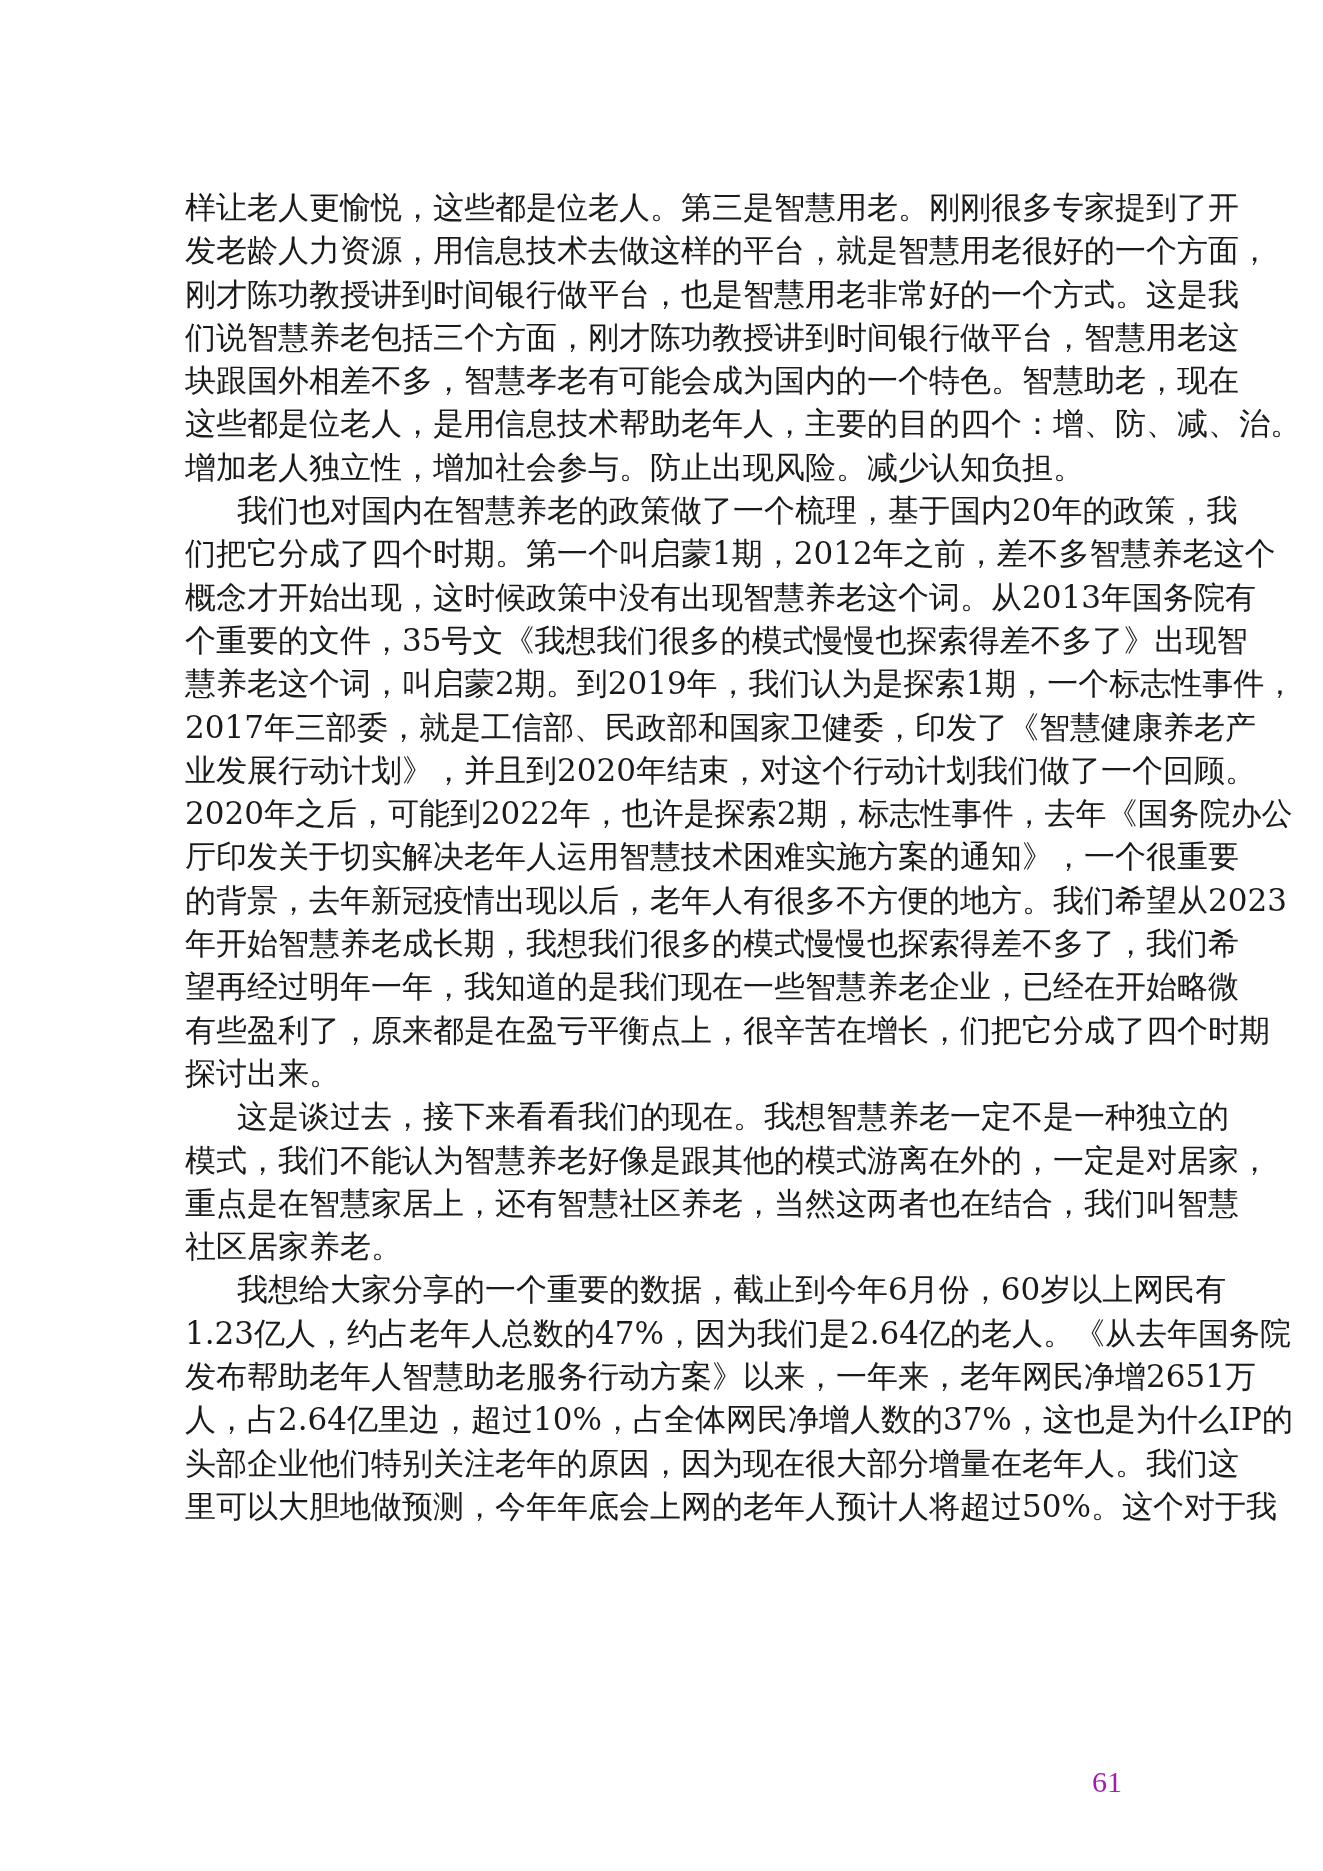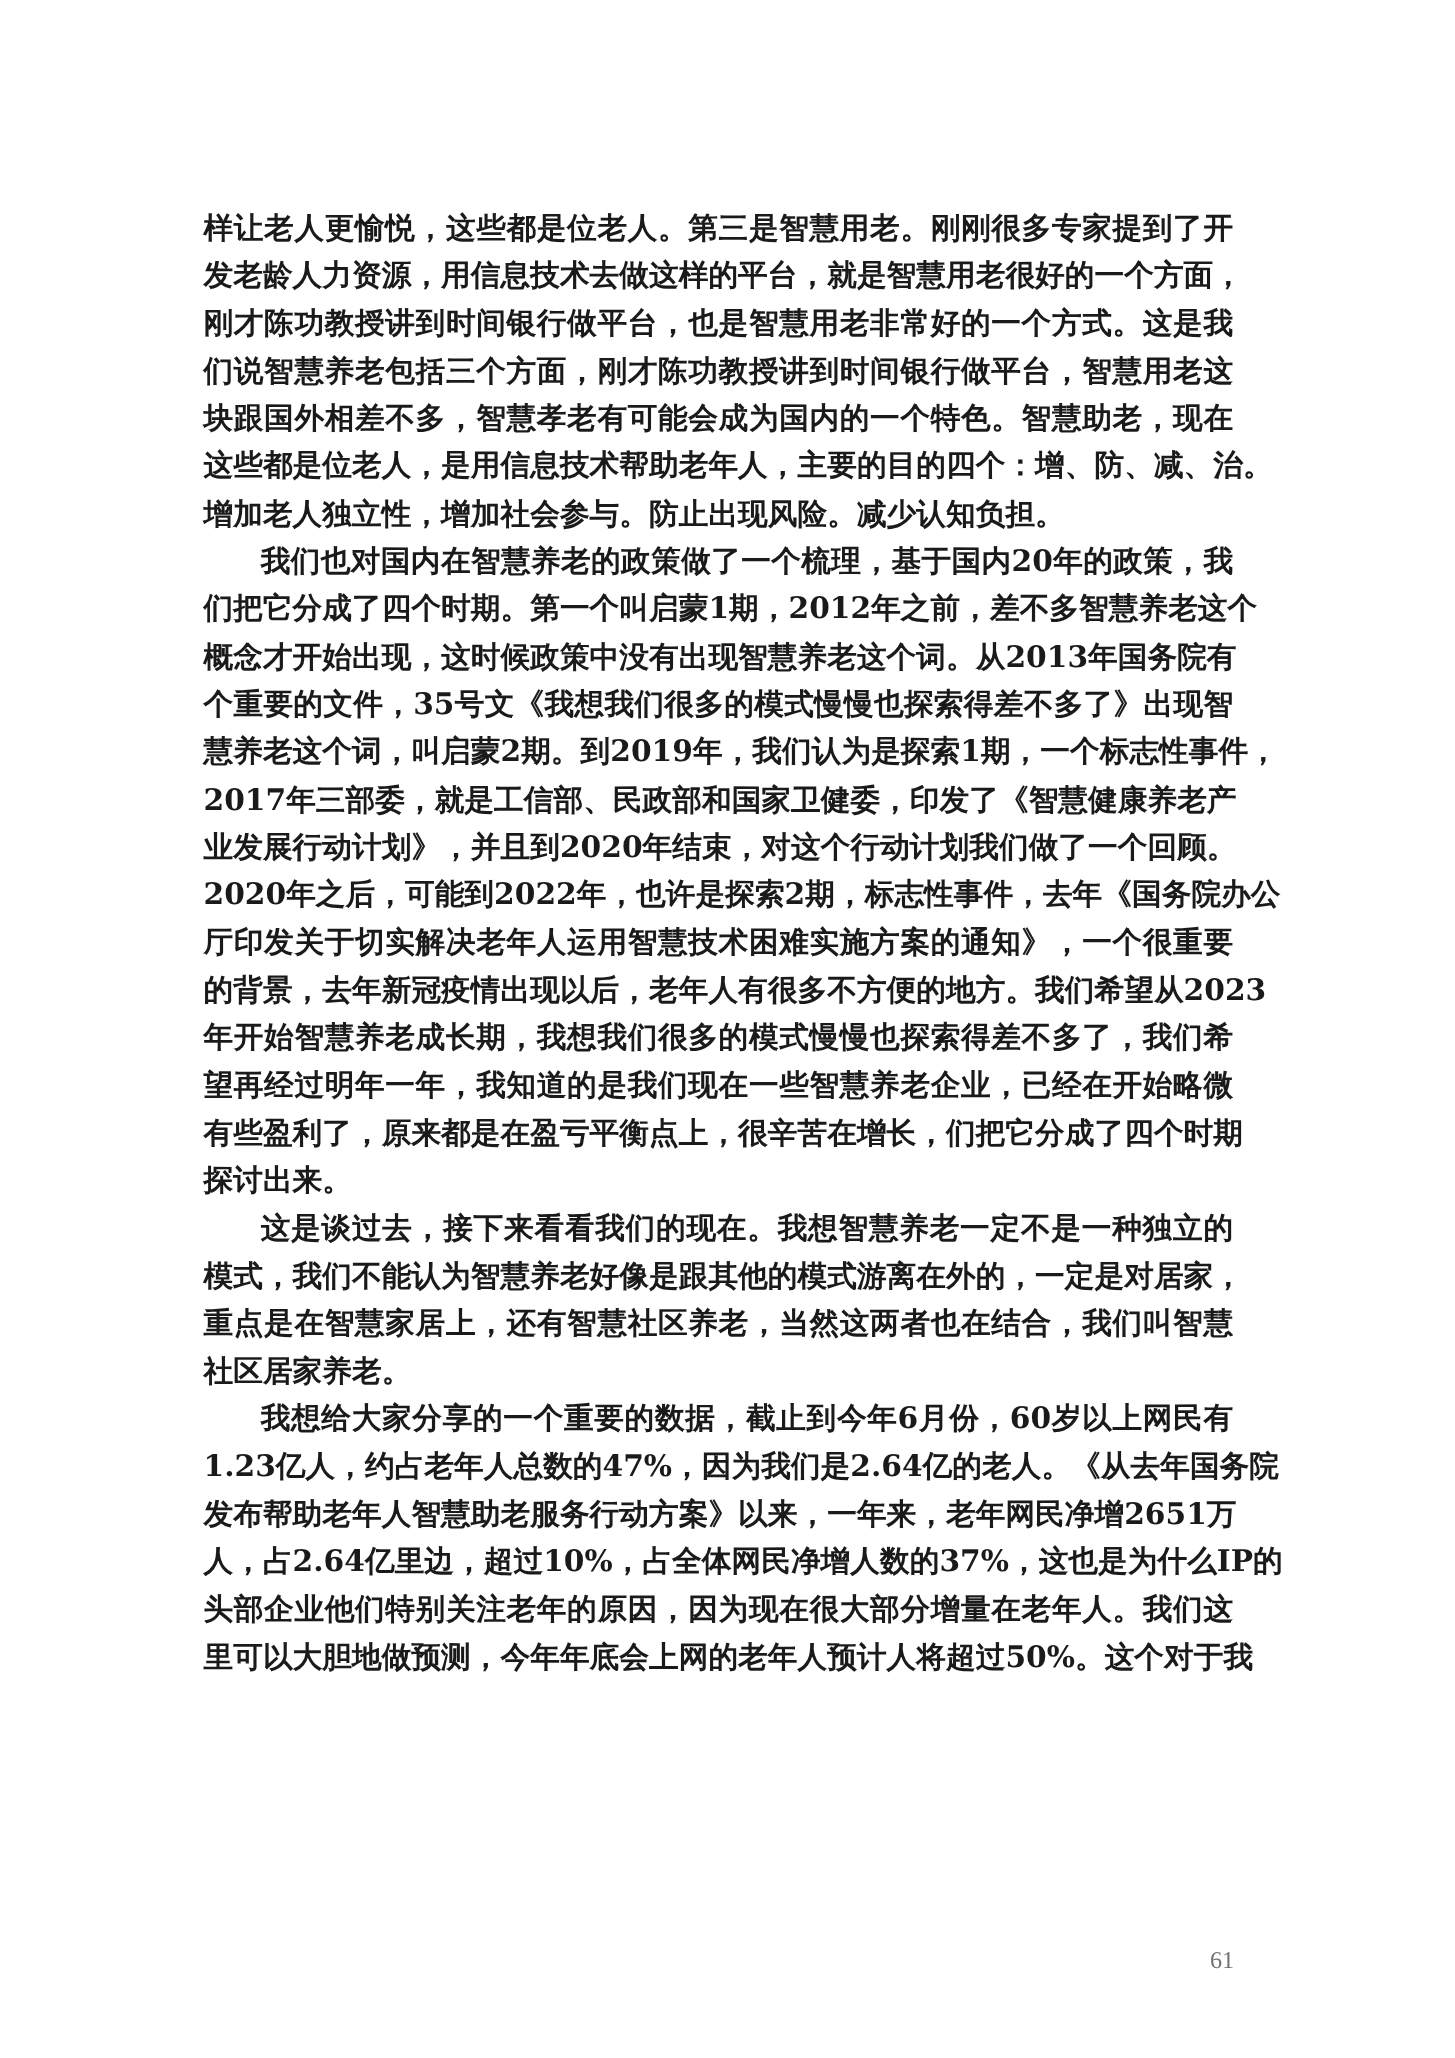--- a/index.html
+++ b/index.html
@@ -24,43 +24,42 @@
     }
     .body-text {
       position: absolute;
       left: 185px;
       top: 186px;
       width: 936px;
     }
     .line {
       height: 43.3px;
       line-height: 43.3px;
-      font-size: 27px;
+      font-size: 31px;
       white-space: nowrap;
       text-align: justify;
       text-align-last: justify;
       letter-spacing: 0px;
-      font-weight: bold;
     }
     .line.last {
       text-align-last: left;
     }
     .line.indent {
       padding-left: 52px;
     }
     .page-number {
       position: absolute;
       left: 1060px;
       top: 1762px;
       width: 62px;
       text-align: right;
       font-family: "Liberation Serif", "DejaVu Serif", serif;
-      font-size: 22px;
+      font-size: 30px;
       line-height: 40px;
-      color: #737373;
+      color: #a21caf;
     }
   </style>
 </head>
 <body>
 
 <div class="page">
   <div class="body-text">
 
     <div class="line">样让老人更愉悦，这些都是位老人。第三是智慧用老。刚刚很多专家提到了开</div>
     <div class="line">发老龄人力资源，用信息技术去做这样的平台，就是智慧用老很好的一个方面，</div>

